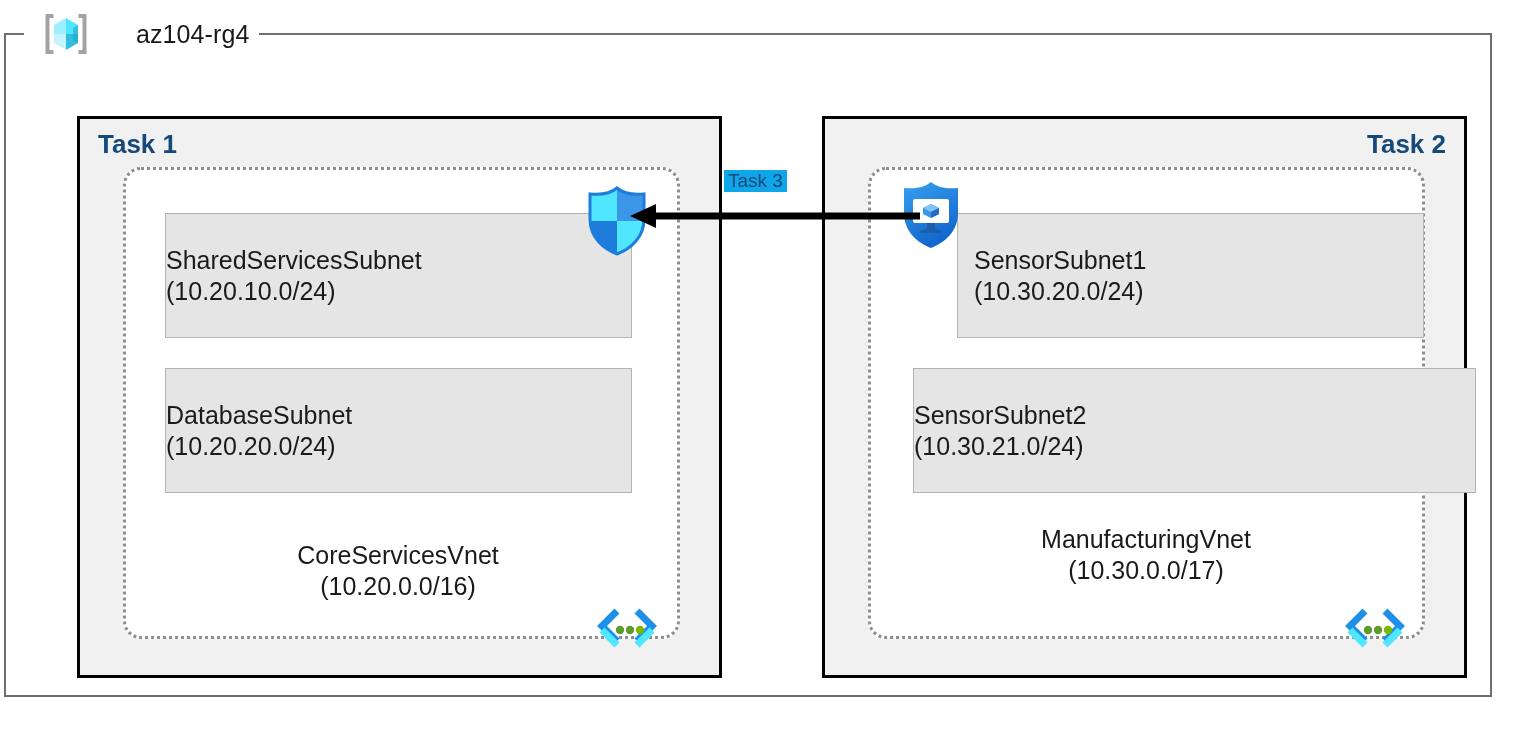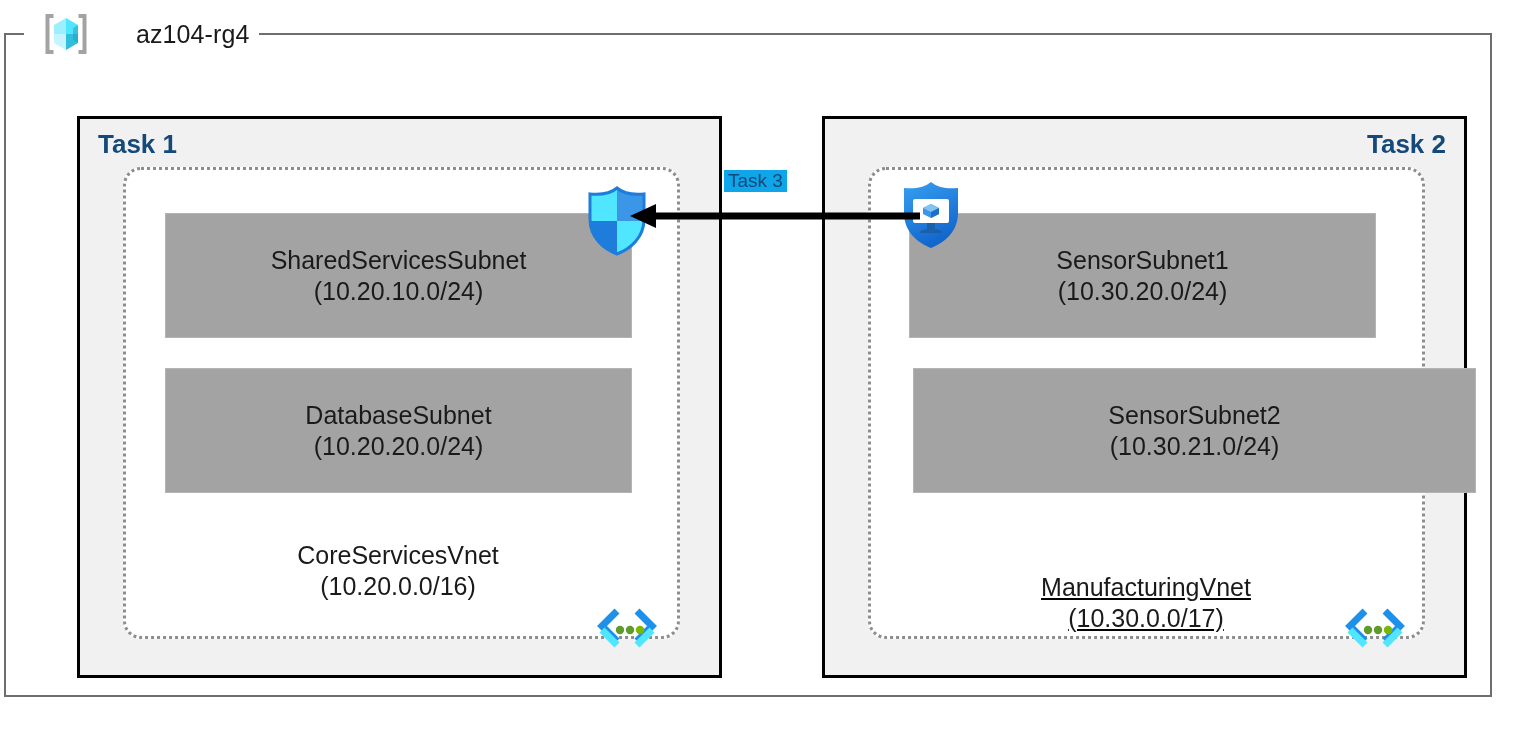--- a/index.html
+++ b/index.html
@@ -97,48 +97,48 @@
     border: 3px dotted #8d8d8d;
     border-radius: 18px;
     box-sizing: border-box;
   }
   #vnet-box-1 { left: 123px; top: 167px; width: 557px; height: 472px; }
   #vnet-box-2 { left: 868px; top: 167px; width: 557px; height: 472px; }
 
   
   .subnet-box {
     position: absolute;
-    background: #a3a3a3;
+    background: #e5e5e5;
     border: 1px solid #b4b4b4;
     box-sizing: border-box;
     display: flex;
     flex-direction: column;
-    align-items: center;
+    align-items: flex-start;
     justify-content: center;
   }
   .subnet-name, .subnet-cidr, .vnet-name, .vnet-cidr {
     font-size: 25px;
     color: #1a1a1a;
     line-height: 1.22;
     white-space: nowrap;
   }
 
   #subnet-shared  { left: 165px; top: 213px; width: 467px; height: 125px; }
   #subnet-db      { left: 165px; top: 368px; width: 467px; height: 125px; }
-  #subnet-sensor1 { left: 909px; top: 213px; width: 467px; height: 125px; }
+  #subnet-sensor1 { left: 957px; top: 213px; width: 467px; height: 125px; padding-left: 16px; }
   #subnet-sensor2 { left: 913px; top: 368px; width: 563px; height: 125px; }
 
   
   .vnet-caption {
     position: absolute;
     text-align: center;
     width: 460px;
   }
   #vnet-caption-1 { left: 168px; top: 540px; }
-  #vnet-caption-2 { left: 916px; top: 572px; text-decoration: underline; }
+  #vnet-caption-2 { left: 916px; top: 524px; }
 
   
   .vnet-icon {
     position: absolute;
     width: 62px;
     height: 44px;
   }
   #vnet-icon-1 { left: 596px; top: 606px; }
   #vnet-icon-2 { left: 1344px; top: 606px; }
 

